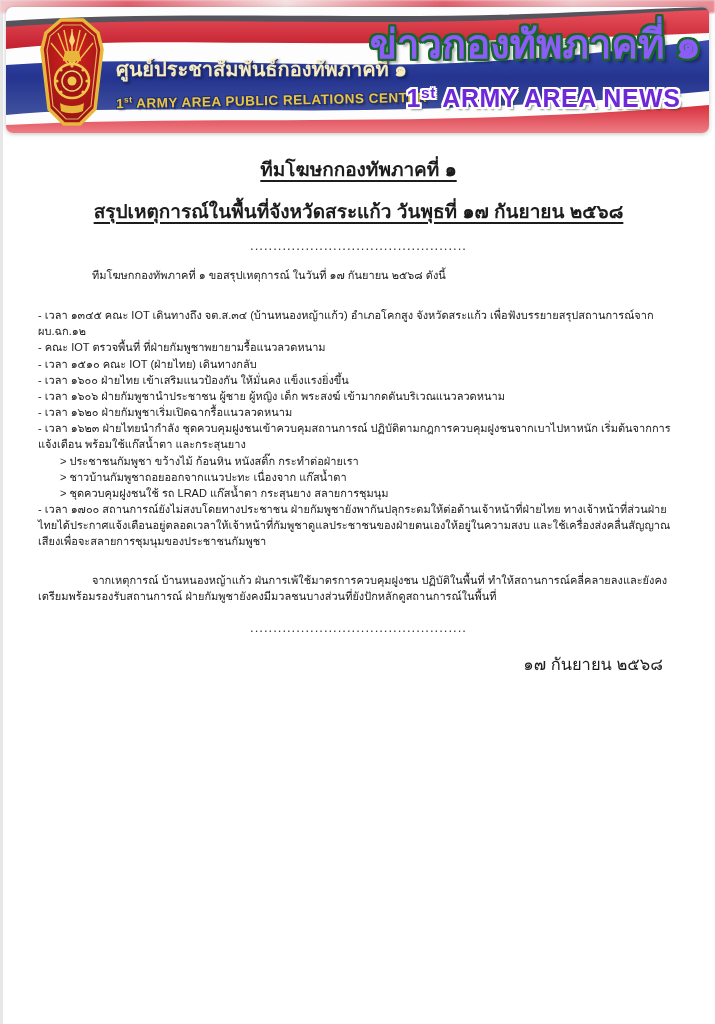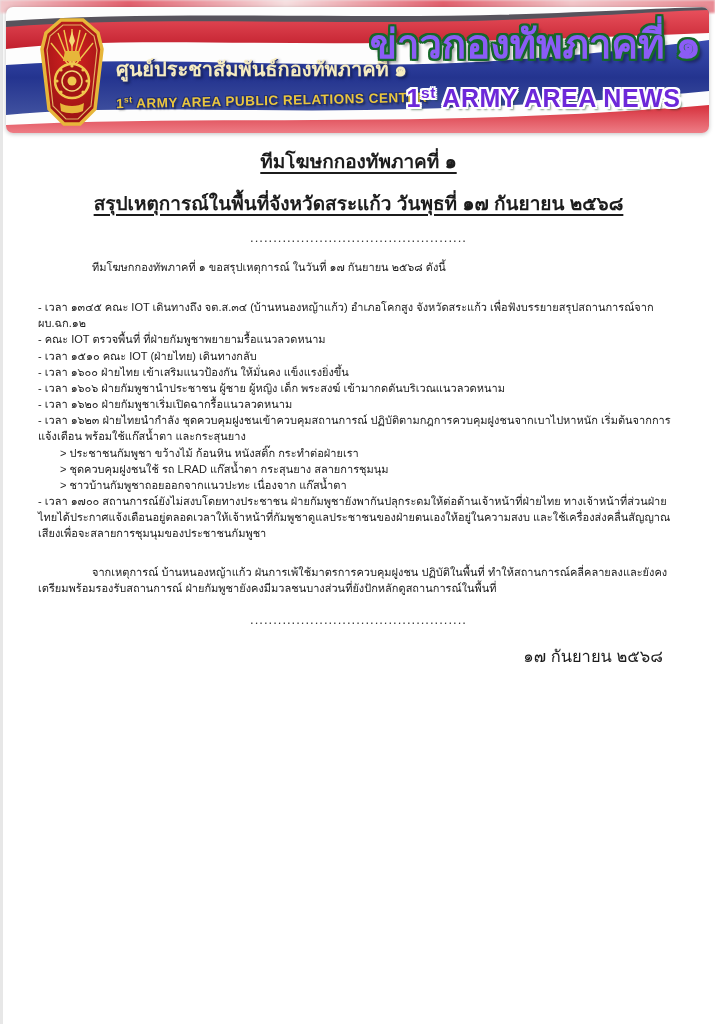--- a/index.html
+++ b/index.html
@@ -50,21 +50,21 @@
     margin-top:17px;padding-left:30px;font-size:25px;font-weight:bold;color:#6d28d9;white-space:nowrap;
     letter-spacing:.5px;
     text-shadow:-2px -2px 0 #ffffff,2px -2px 0 #ffffff,-2px 2px 0 #ffffff,2px 2px 0 #ffffff,
                 0 -2px 0 #ffffff,0 2px 0 #ffffff,-2px 0 0 #ffffff,2px 0 0 #ffffff,
                 3px 3px 2px rgba(10,60,20,.5);
   }
   .banner-right .en sup,.banner-left .en sup{font-size:.62em;}
   
   .doc{position:absolute;top:146px;left:38px;right:36px;color:#1c1c1c;}
   .doc-title{
-    text-align:center;font-size:19px;font-weight:bold;margin:0 0 12px 0;
+    text-align:center;font-size:19px;font-weight:bold;margin:8px 0 12px 0;
   }
   .doc-title .u{text-decoration:underline;text-underline-offset:4px;text-decoration-thickness:1.5px;}
   .dots{text-align:center;font-size:13px;letter-spacing:1px;color:#333;margin:10px 0 14px 0;}
   .para{font-size:11px;line-height:1.47;margin:0;}
   .intro{text-indent:54px;margin-bottom:24px;}
   .event{margin:0;}
   .event.indent{padding-left:22px;}
   .closing{text-indent:54px;margin-top:22px;}
   .footer-dots{margin-top:16px;margin-bottom:12px;}
   .doc-date{text-align:right;font-size:16.5px;padding-right:16px;}
@@ -160,20 +160,20 @@
   <p class="para intro">ทีมโฆษกกองทัพภาคที่ ๑ ขอสรุปเหตุการณ์ ในวันที่ ๑๗ กันยายน ๒๕๖๘ ดังนี้</p>
 
   <p class="para event">- เวลา ๑๓๔๕ คณะ IOT เดินทางถึง จต.ส.๓๔ (บ้านหนองหญ้าแก้ว) อำเภอโคกสูง จังหวัดสระแก้ว เพื่อฟังบรรยายสรุปสถานการณ์จาก ผบ.ฉก.๑๒</p>
   <p class="para event">- คณะ IOT ตรวจพื้นที่ ที่ฝ่ายกัมพูชาพยายามรื้อแนวลวดหนาม</p>
   <p class="para event">- เวลา ๑๕๑๐ คณะ IOT (ฝ่ายไทย) เดินทางกลับ</p>
   <p class="para event">- เวลา ๑๖๐๐ ฝ่ายไทย เข้าเสริมแนวป้องกัน ให้มั่นคง แข็งแรงยิ่งขึ้น</p>
   <p class="para event">- เวลา ๑๖๐๖ ฝ่ายกัมพูชานำประชาชน ผู้ชาย ผู้หญิง เด็ก พระสงฆ์ เข้ามากดดันบริเวณแนวลวดหนาม</p>
   <p class="para event">- เวลา ๑๖๒๐ ฝ่ายกัมพูชาเริ่มเปิดฉากรื้อแนวลวดหนาม</p>
   <p class="para event">- เวลา ๑๖๒๓ ฝ่ายไทยนำกำลัง ชุดควบคุมฝูงชนเข้าควบคุมสถานการณ์ ปฏิบัติตามกฎการควบคุมฝูงชนจากเบาไปหาหนัก เริ่มต้นจากการแจ้งเตือน  พร้อมใช้แก๊สน้ำตา และกระสุนยาง</p>
   <p class="para event indent">&gt; ประชาชนกัมพูชา ขว้างไม้ ก้อนหิน หนังสติ๊ก กระทำต่อฝ่ายเรา</p>
+  <p class="para event indent">&gt; ชาวบ้านกัมพูชาถอยออกจากแนวปะทะ  เนื่องจาก แก๊สน้ำตา</p>
   <p class="para event indent">&gt; ชุดควบคุมฝูงชนใช้ รถ LRAD  แก๊สน้ำตา กระสุนยาง  สลายการชุมนุม</p>
-  <p class="para event indent">&gt; ชาวบ้านกัมพูชาถอยออกจากแนวปะทะ  เนื่องจาก แก๊สน้ำตา</p>
   <p class="para event">- เวลา ๑๗๐๐ สถานการณ์ยังไม่สงบโดยทางประชาชน ฝ่ายกัมพูชายังพากันปลุกระดมให้ต่อต้านเจ้าหน้าที่ฝ่ายไทย ทางเจ้าหน้าที่ส่วนฝ่ายไทยได้ประกาศแจ้งเตือนอยู่ตลอดเวลาให้เจ้าหน้าที่กัมพูชาดูแลประชาชนของฝ่ายตนเองให้อยู่ในความสงบ และใช้เครื่องส่งคลื่นสัญญาณเสียงเพื่อจะสลายการชุมนุมของประชาชนกัมพูชา</p>
 
   <p class="para closing">จากเหตุการณ์ บ้านหนองหญ้าแก้ว ฝ่นการเพ้ใช้มาตรการควบคุมฝูงชน ปฏิบัติในพื้นที่ ทำให้สถานการณ์คลี่คลายลงและยังคงเตรียมพร้อมรองรับสถานการณ์  ฝ่ายกัมพูชายังคงมีมวลชนบางส่วนที่ยังปักหลักดูสถานการณ์ในพื้นที่</p>
   <p class="dots footer-dots">...............................................</p>
   <p class="doc-date">๑๗ กันยายน ๒๕๖๘</p>
 </div>
 
 </body></html>

